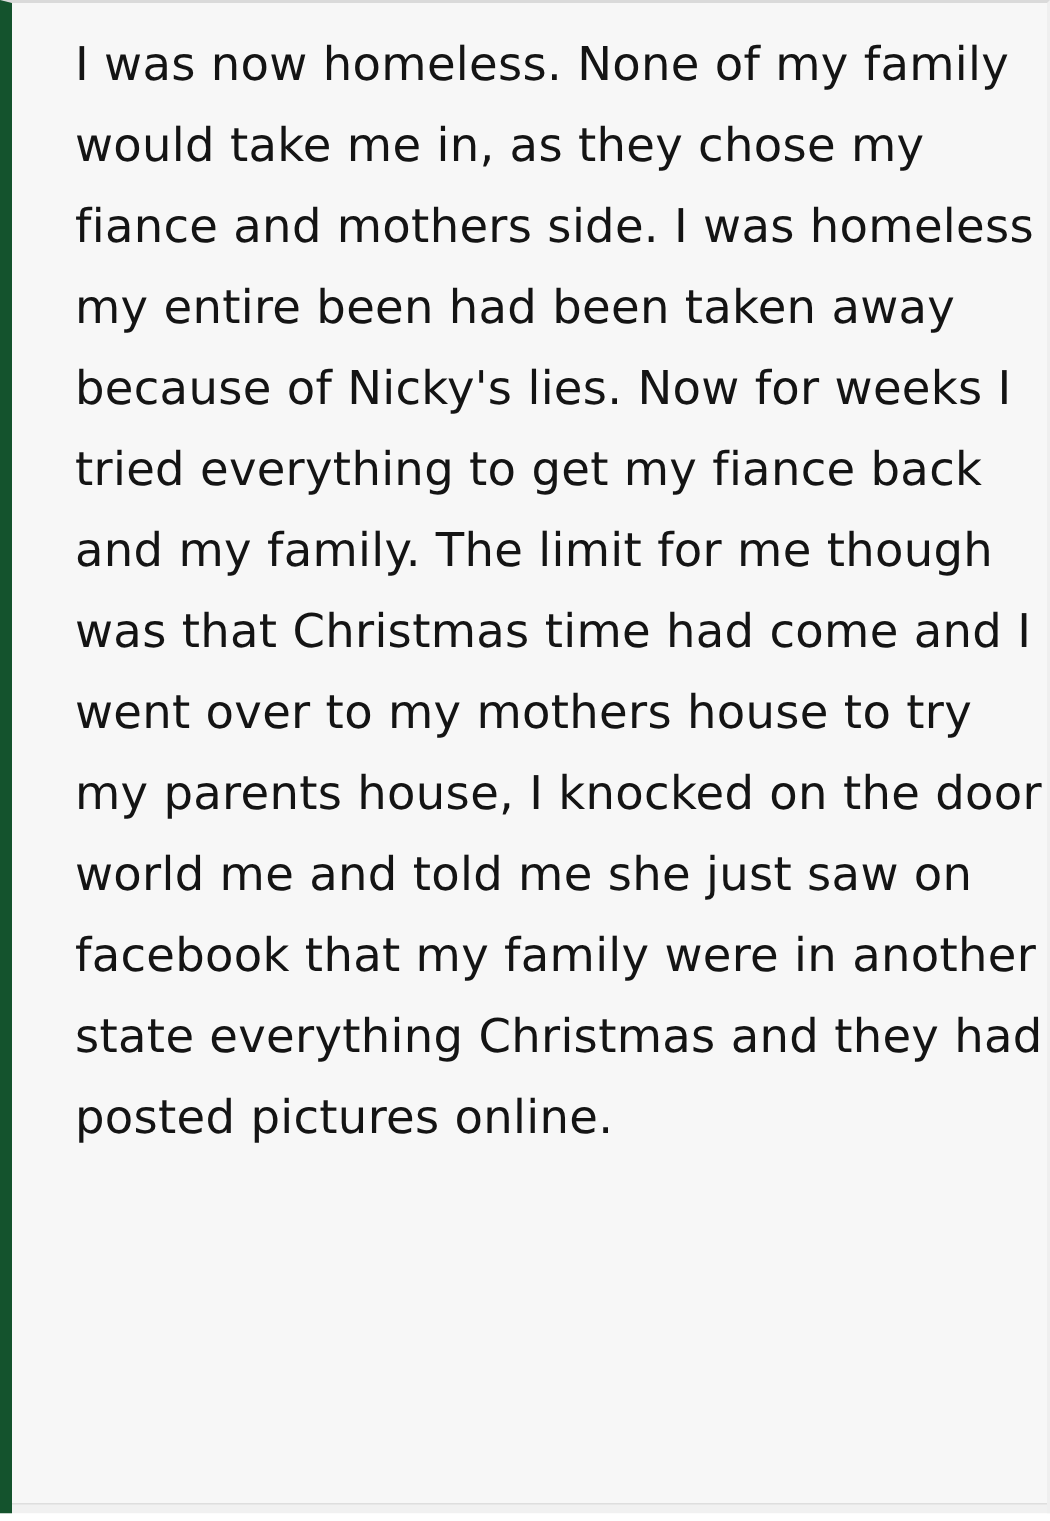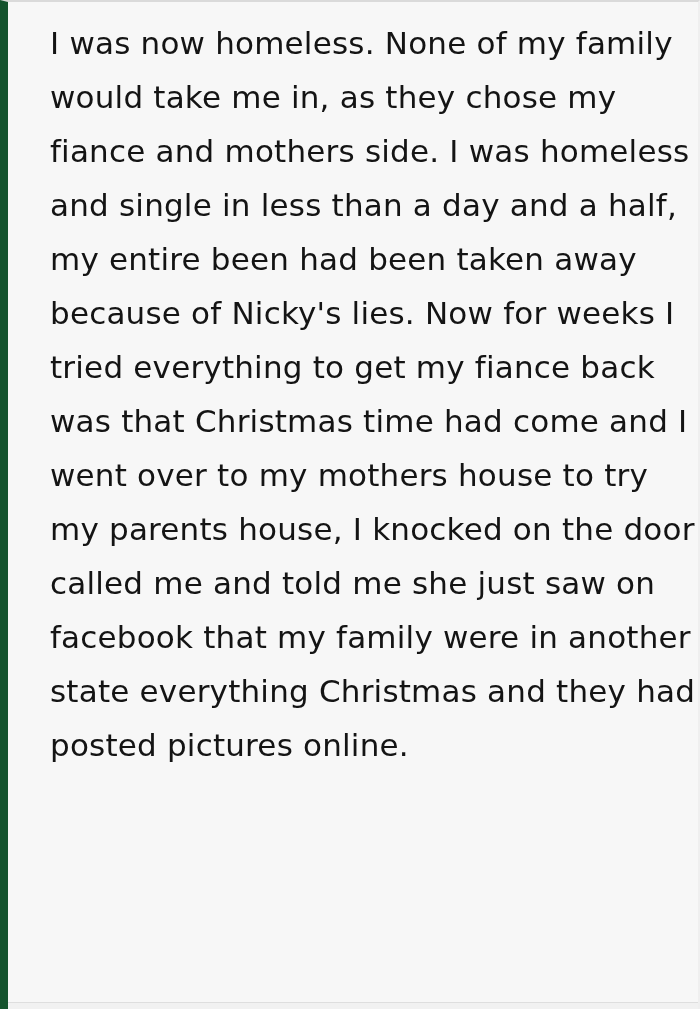--- a/index.html
+++ b/index.html
@@ -41,26 +41,26 @@
   }
 </style>
 </head>
 <body>
 
 <div class="panel" style="background: rgb(247, 247, 247);">
   <div class="story" style="color: rgb(20, 20, 20);">
     <div class="line">I was now homeless. None of my family</div>
     <div class="line">would take me in, as they chose my</div>
     <div class="line">fiance and mothers side. I was homeless</div>
-    <div class="line">and single in less than a day and a half,</div>
     <div class="line">my entire been had been taken away</div>
     <div class="line">because of Nicky's lies. Now for weeks I</div>
     <div class="line">tried everything to get my fiance back</div>
+    <div class="line">and my family. The limit for me though</div>
     <div class="line">was that Christmas time had come and I</div>
     <div class="line">went over to my mothers house to try</div>
     <div class="line">my parents house, I knocked on the door</div>
-    <div class="line">called me and told me she just saw on</div>
+    <div class="line">world me and told me she just saw on</div>
     <div class="line">facebook that my family were in another</div>
     <div class="line">state everything Christmas and they had</div>
     <div class="line">posted pictures online.</div>
   </div>
   <div class="bottom-edge"></div>
 </div>
 
 </body></html>

